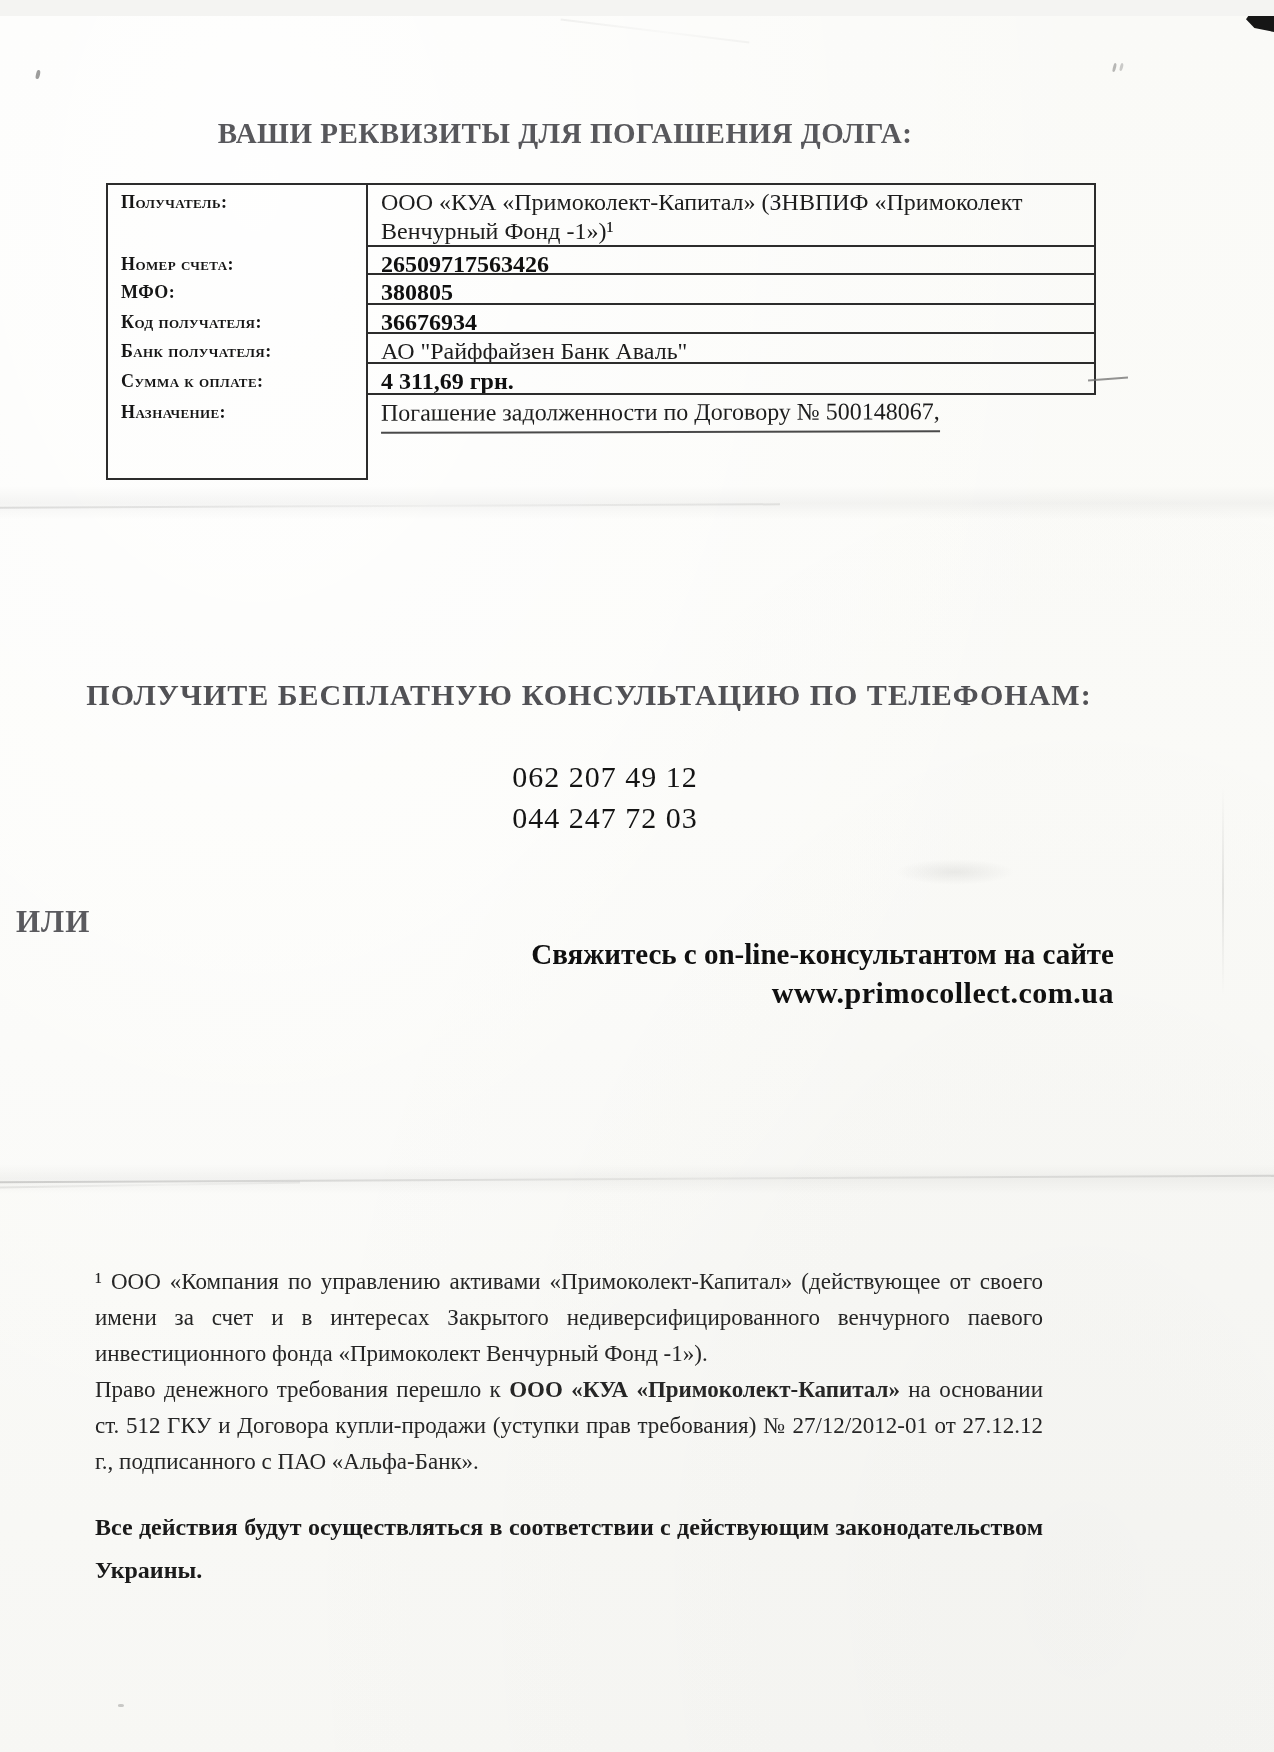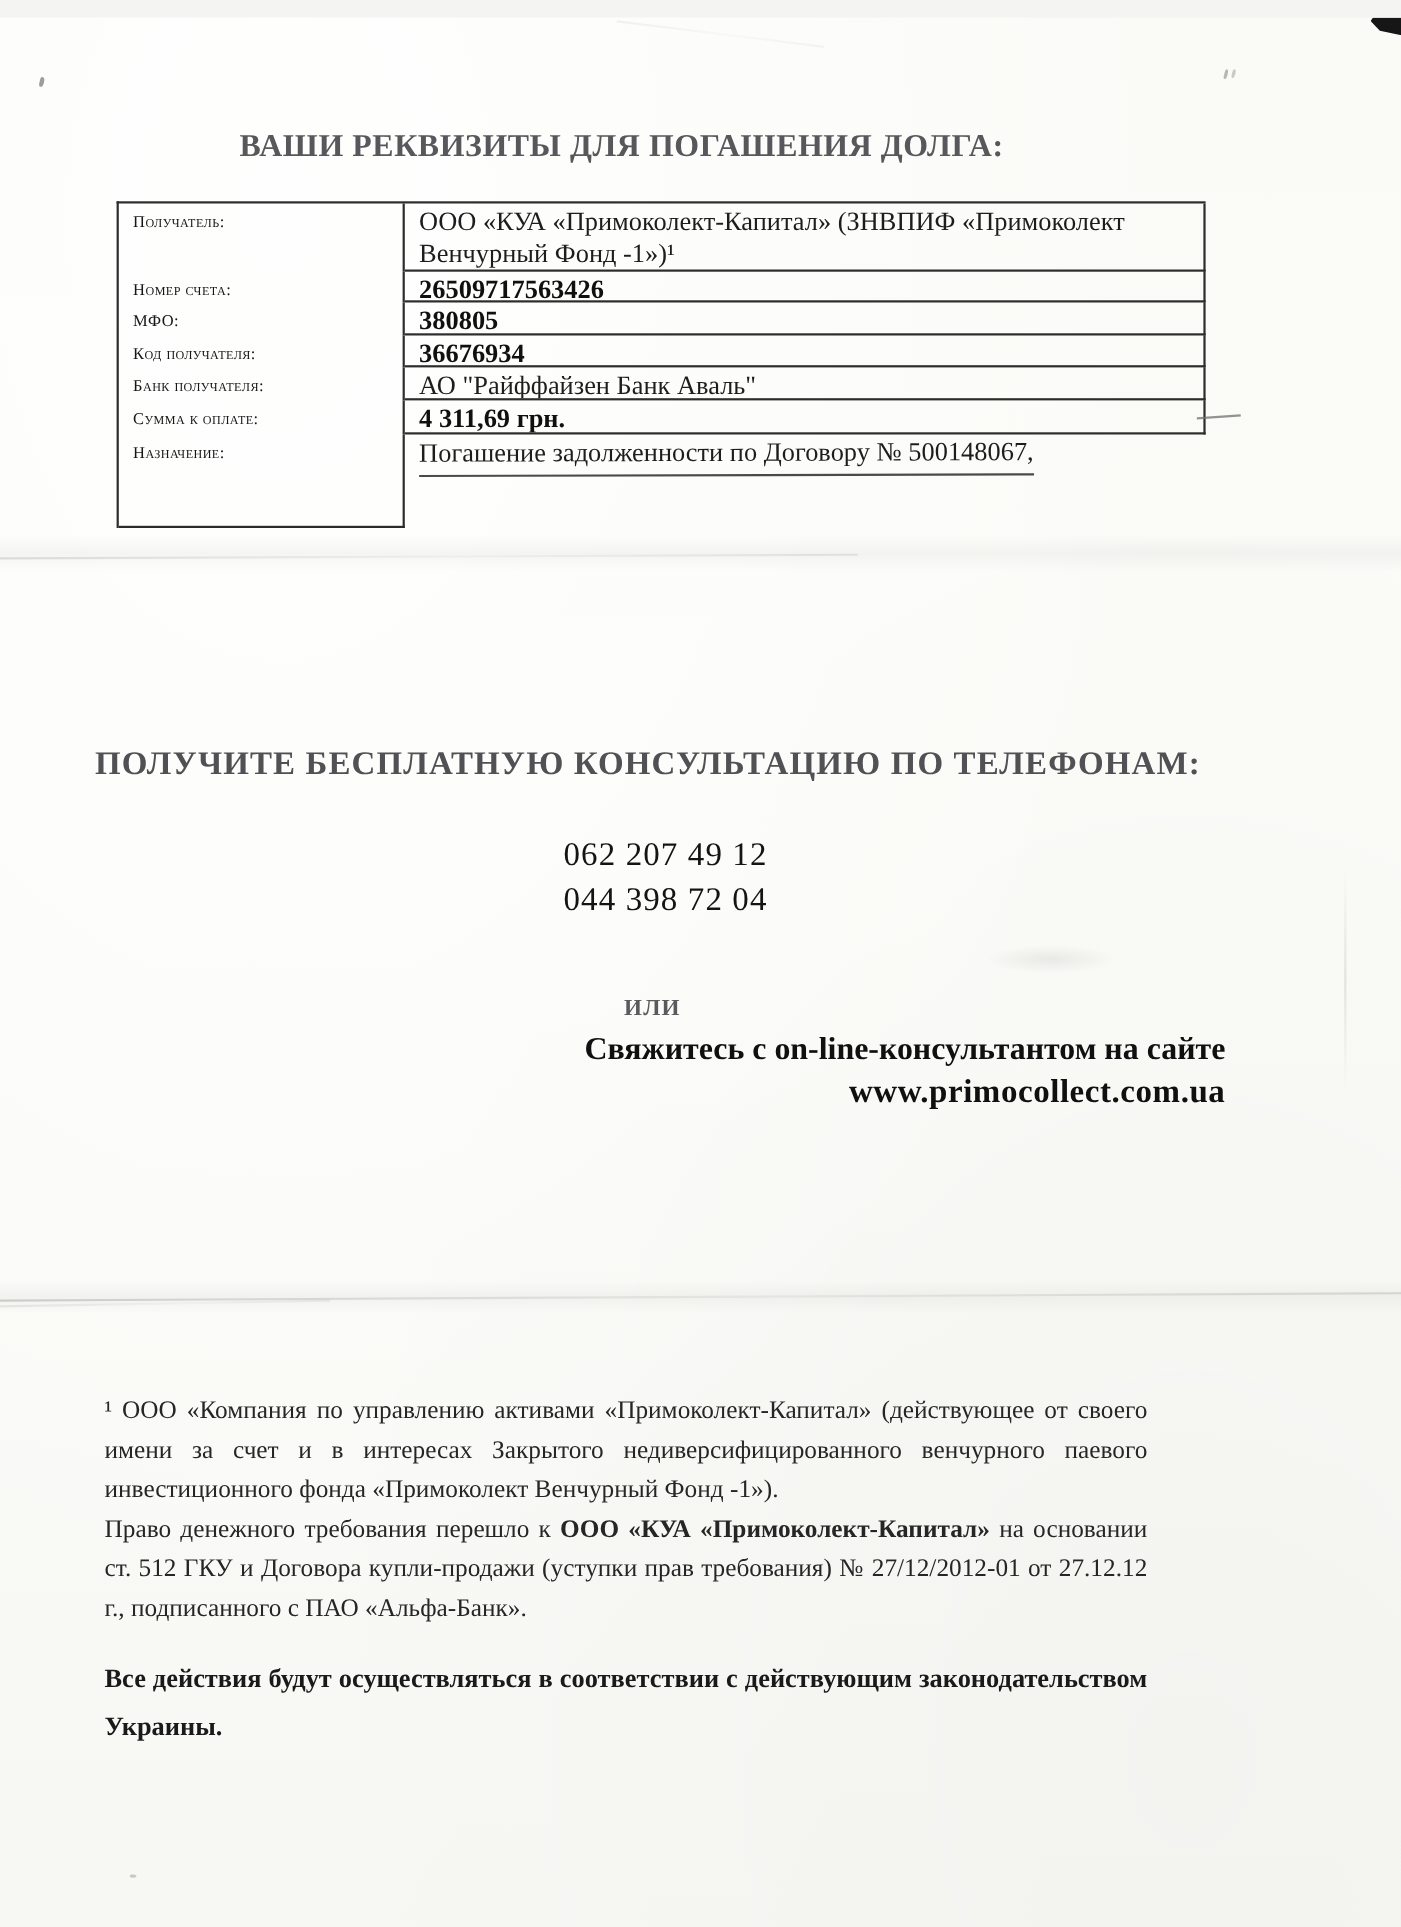--- a/index.html
+++ b/index.html
@@ -25,36 +25,36 @@
     font-size:29px;font-weight:bold;color:#58585c;
     letter-spacing:.5px;
   }
   .consult-heading{
     top:662px;
     font-size:30px;font-weight:bold;color:#515155;
     letter-spacing:1px;width:1130px;padding-left:24px;
   }
   .phones{position:absolute;left:75px;top:740px;width:1060px;text-align:center;
     font-size:30px;font-weight:normal;color:#141414;line-height:41px;letter-spacing:1px;}
-  .or-label{position:absolute;left:28px;top:888px;width:1130px;text-align:center;
-    font-size:21px;font-weight:bold;color:#5a5a5e;letter-spacing:1px;}
+  .or-label{position:absolute;left:16px;top:888px;width:1130px;text-align:left;
+    font-size:31px;font-weight:bold;color:#5a5a5e;letter-spacing:1px;}
   .online-wrap{position:absolute;left:0;top:919px;width:1114px;text-align:right;color:#101010;}
   .online-line{font-size:29px;font-weight:bold;line-height:38px;}
   .site-line{font-size:30px;font-weight:bold;line-height:40px;letter-spacing:.5px;}
   
   .tbl{
     position:absolute;left:106px;top:167px;width:990px;
     border-top:2px solid #2c2c2c;border-left:2px solid #2c2c2c;
     box-sizing:border-box;
   }
   .row{display:flex;box-sizing:border-box;}
   .cell{box-sizing:border-box;padding:2px 10px 0 13px;overflow:hidden;}
   .lbl{
     width:260px;flex:0 0 260px;border-right:2px solid #2c2c2c;
-    font-weight:normal;color:#161616;font-size:15px;
+    font-weight:bold;color:#161616;font-size:18px;
     font-variant:small-caps;letter-spacing:.4px;line-height:27px;padding-top:4px;
   }
   .val{flex:1 1 auto;font-size:24px;color:#1d1d1d;line-height:29px;padding-top:3px;}
   .bordered{border-right:2px solid #2c2c2c;border-bottom:2px solid #2c2c2c;}
   .lbl-last{border-bottom:2px solid #2c2c2c;}
   .bold-val{font-weight:bold;color:#101010;}
   .underline-val{display:inline-block;border-bottom:2px solid #4a4a4a;
     padding-bottom:4px;transform:rotate(-.15deg);}
   
   .footnote{position:absolute;left:95px;top:1248px;width:948px;
@@ -113,21 +113,21 @@
       <div class="cell val">
         <span class="underline-val">Погашение задолженности по Договору № 500148067,</span>
       </div>
     </div>
   </div>
 
   <div class="center-wrap consult-heading">ПОЛУЧИТЕ БЕСПЛАТНУЮ КОНСУЛЬТАЦИЮ ПО ТЕЛЕФОНАМ:</div>
 
   <div class="phones">
     <div>062 207 49 12</div>
-    <div>044 398 72 04</div>
+    <div>044 247 72 03</div>
   </div>
 
   <div class="or-label">ИЛИ</div>
 
   <div class="online-wrap">
     <div class="online-line">Свяжитесь с on-line-консультантом на сайте</div>
     <div class="site-line">www.primocollect.com.ua</div>
   </div>
 
   <div class="footnote">

